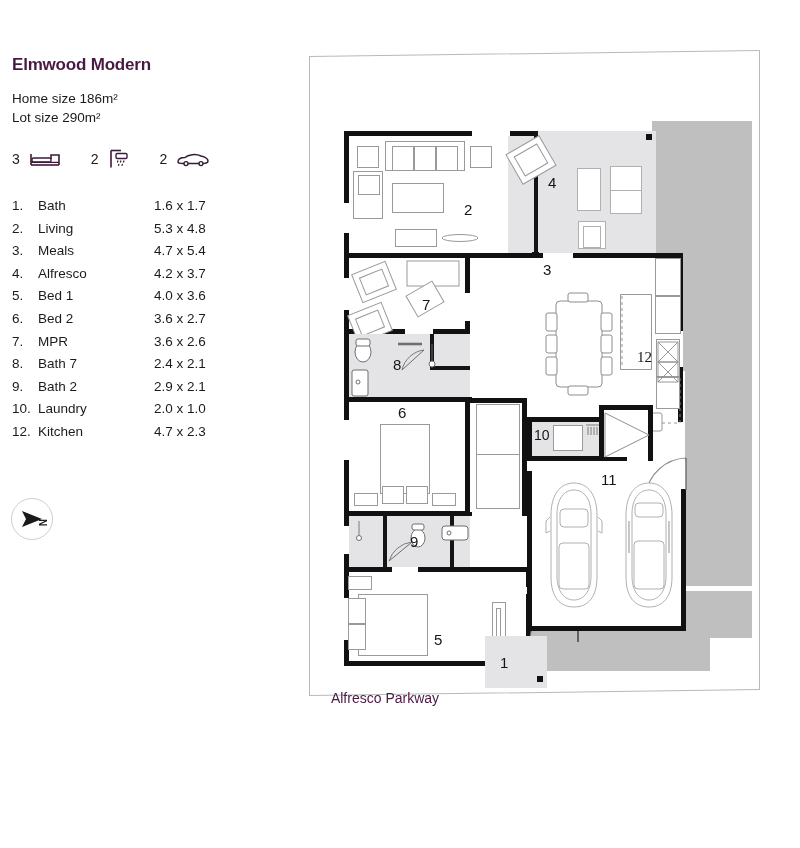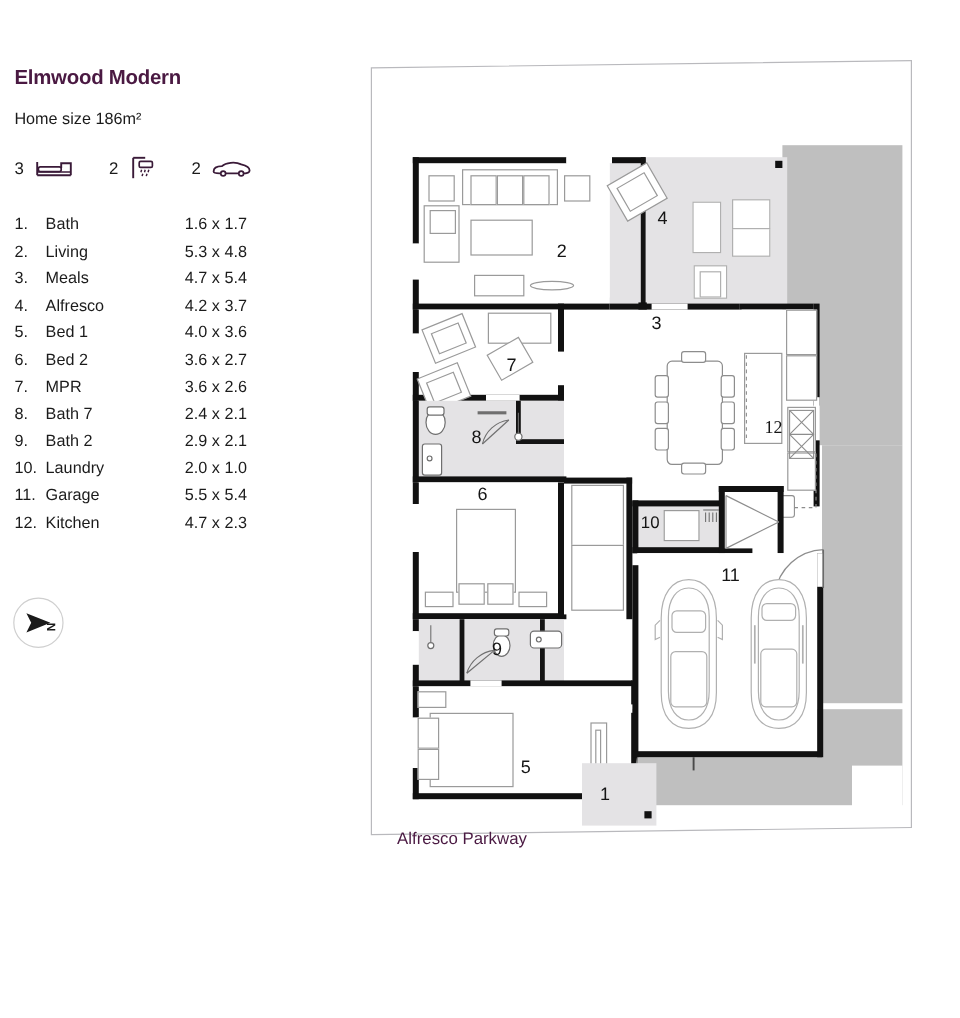--- a/index.html
+++ b/index.html
@@ -60,20 +60,21 @@
   svg{overflow:visible;}
 </style>
 </head>
 <body>
 
 <div class="page">
 
   <div class="info">
     <div class="title">Elmwood Modern</div>
     <div class="sizeline">Home size 186m²</div>
+    <div class="sizeline">Lot size 290m²</div>
 
     <div class="specs">
       <div class="spec">
         <span class="num">3</span>
         <span>
           <svg width="32" height="18" viewBox="0 0 32 18">
             <path d="M2,4 L2,15" stroke="#3a1a38" stroke-width="1.6" fill="none"></path>
             <path d="M2,15 L30,15" stroke="#3a1a38" stroke-width="1.6" fill="none"></path>
             <path d="M30,15 L30,5 L22,5 L22,9" stroke="#3a1a38" stroke-width="1.6" fill="none"></path>
             <rect x="3" y="8" width="19" height="4" rx="1.6" stroke="#3a1a38" stroke-width="1.4" fill="none"></rect>
@@ -153,25 +154,20 @@
       </div>
       <div class="roomrow">
         <span class="r-idx">9.</span>
         <span class="r-name">Bath 2</span>
         <span class="r-dim">2.9 x 2.1</span>
       </div>
       <div class="roomrow">
         <span class="r-idx">10.</span>
         <span class="r-name">Laundry</span>
         <span class="r-dim">2.0 x 1.0</span>
-      </div>
-      <div class="roomrow">
-        <span class="r-idx">11.</span>
-        <span class="r-name">Garage</span>
-        <span class="r-dim">5.5 x 5.4</span>
       </div>
       <div class="roomrow">
         <span class="r-idx">12.</span>
         <span class="r-name">Kitchen</span>
         <span class="r-dim">4.7 x 2.3</span>
       </div>
     </div>
   </div>
 
   <div class="compass">

